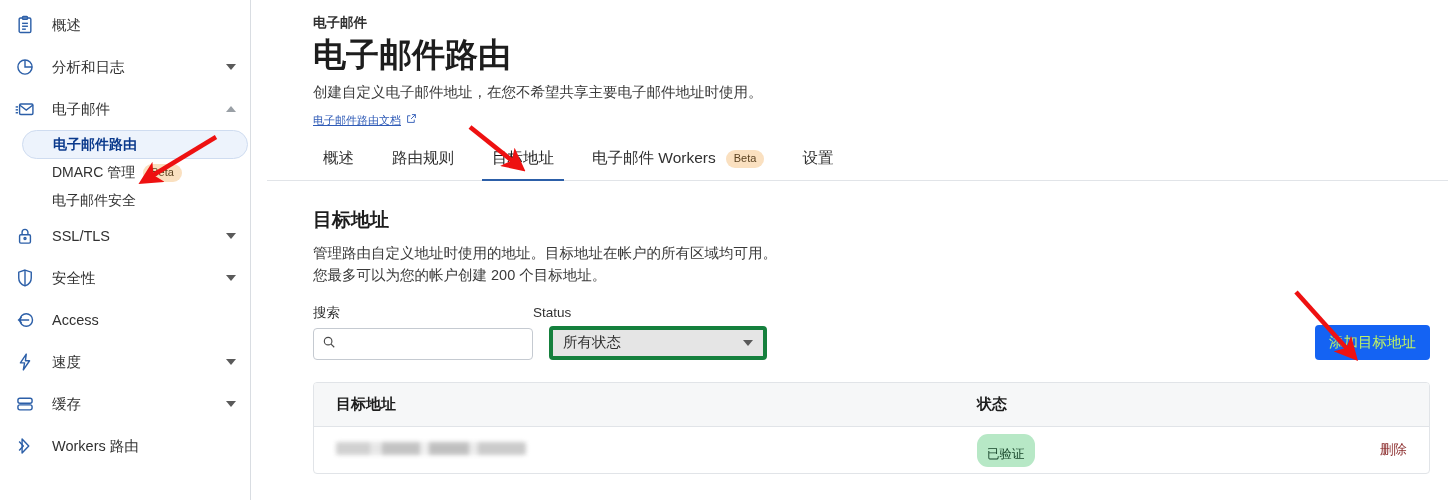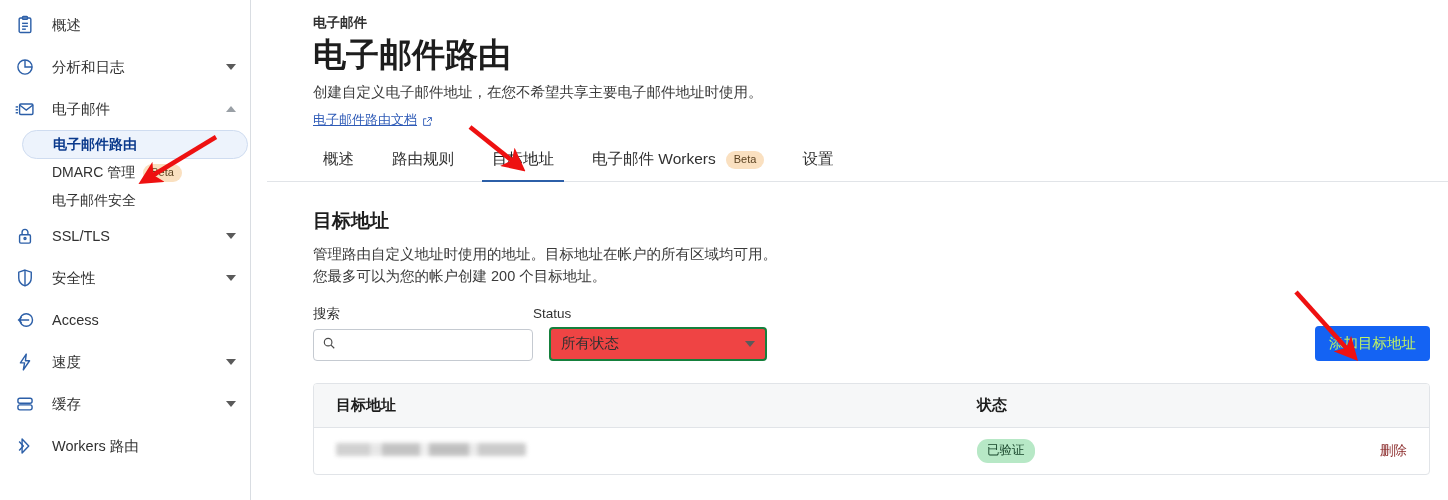--- a/index.html
+++ b/index.html
@@ -110,25 +110,25 @@
     line-height: 42px;
     margin-bottom: 6px;
   }
   .page-desc {
     font-size: 14.5px;
     color: #3a3a3a;
     line-height: 20px;
     margin-bottom: 8px;
   }
   .doc-link {
-    font-size: 13px;
+    font-size: 11px;
     color: #2f5bb7;
     text-decoration: underline;
     display: inline-flex;
-    align-items: center;
+    align-items: flex-start;
     gap: 5px;
     cursor: pointer;
   }
   .ext-icon { width: 11px; height: 11px; display: inline-block; }
 
   
   .tabs {
     display: flex;
     align-items: flex-end;
     margin-top: 20px;
@@ -201,26 +201,26 @@
   .search-input {
     border: none; outline: none;
     font-size: 13.5px;
     margin-left: 8px;
     width: 100%;
     background: transparent;
     color: #313131;
   }
   .select-box {
     width: 218px; height: 34px;
-    border: 2px solid #15803d;
+    border: 4px solid #15803d;
     border-radius: 4px;
     display: flex; align-items: center;
     justify-content: space-between;
     padding: 0 10px;
-    background: #ef4444;
+    background: #e5e5e5;
     font-size: 14.5px;
     color: #313131;
     cursor: pointer;
     margin-left: 16px;
   }
   .select-caret {
     width: 0; height: 0;
     border-left: 5px solid transparent;
     border-right: 5px solid transparent;
     border-top: 6px solid #5a5a5a;
@@ -276,21 +276,21 @@
     width: 190px; height: 13px;
     background: linear-gradient(90deg,#c9c9c9 0 18%, #e3e3e3 18% 24%, #b9b9b9 24% 44%, #ededed 44% 49%, #b5b5b5 49% 70%, #e8e8e8 70% 75%, #c2c2c2 75% 100%);
     filter: blur(2.2px);
     opacity: .85;
     border-radius: 2px;
   }
   .badge-verified {
     background: #b7e8c6;
     color: #17442a;
     font-size: 12.5px;
-    padding: 3px 10px 4px;
+    padding: 12px 10px 4px;
     border-radius: 11px;
   }
   .delete-link {
     margin-left: auto;
     font-size: 13.5px;
     color: #8a2a2a;
     cursor: pointer;
   }
 
   

